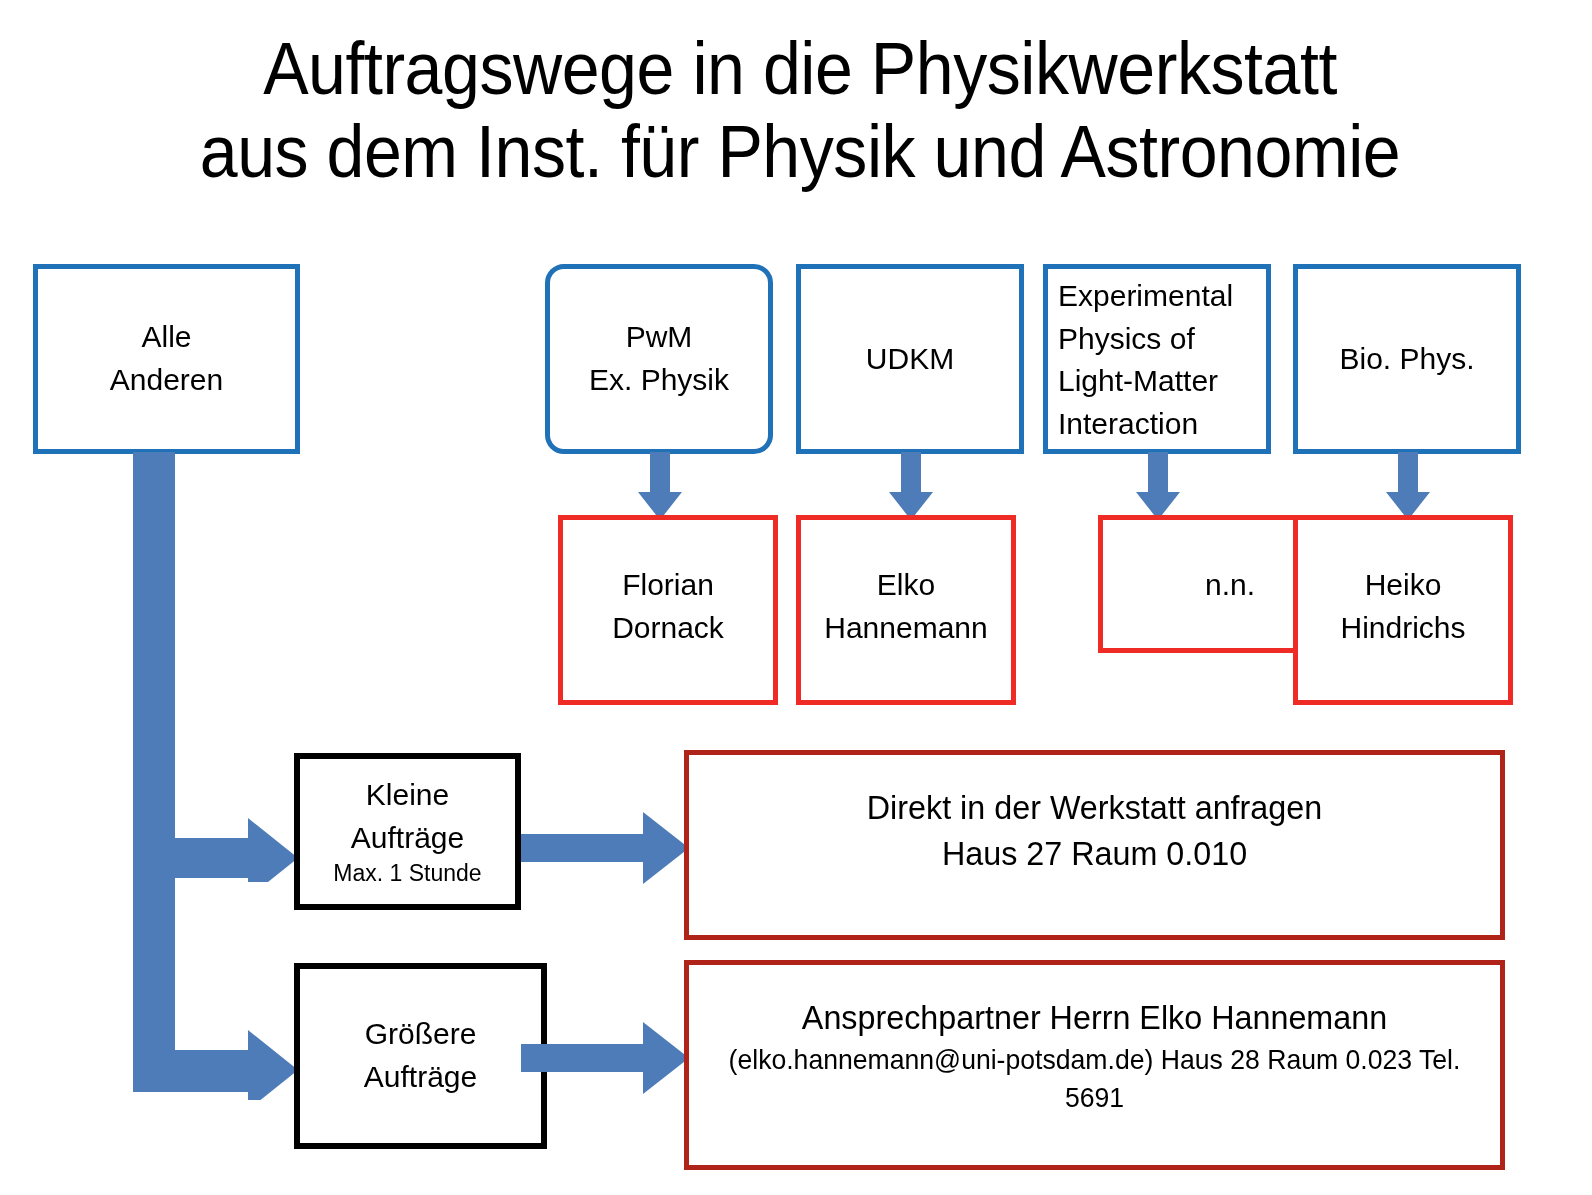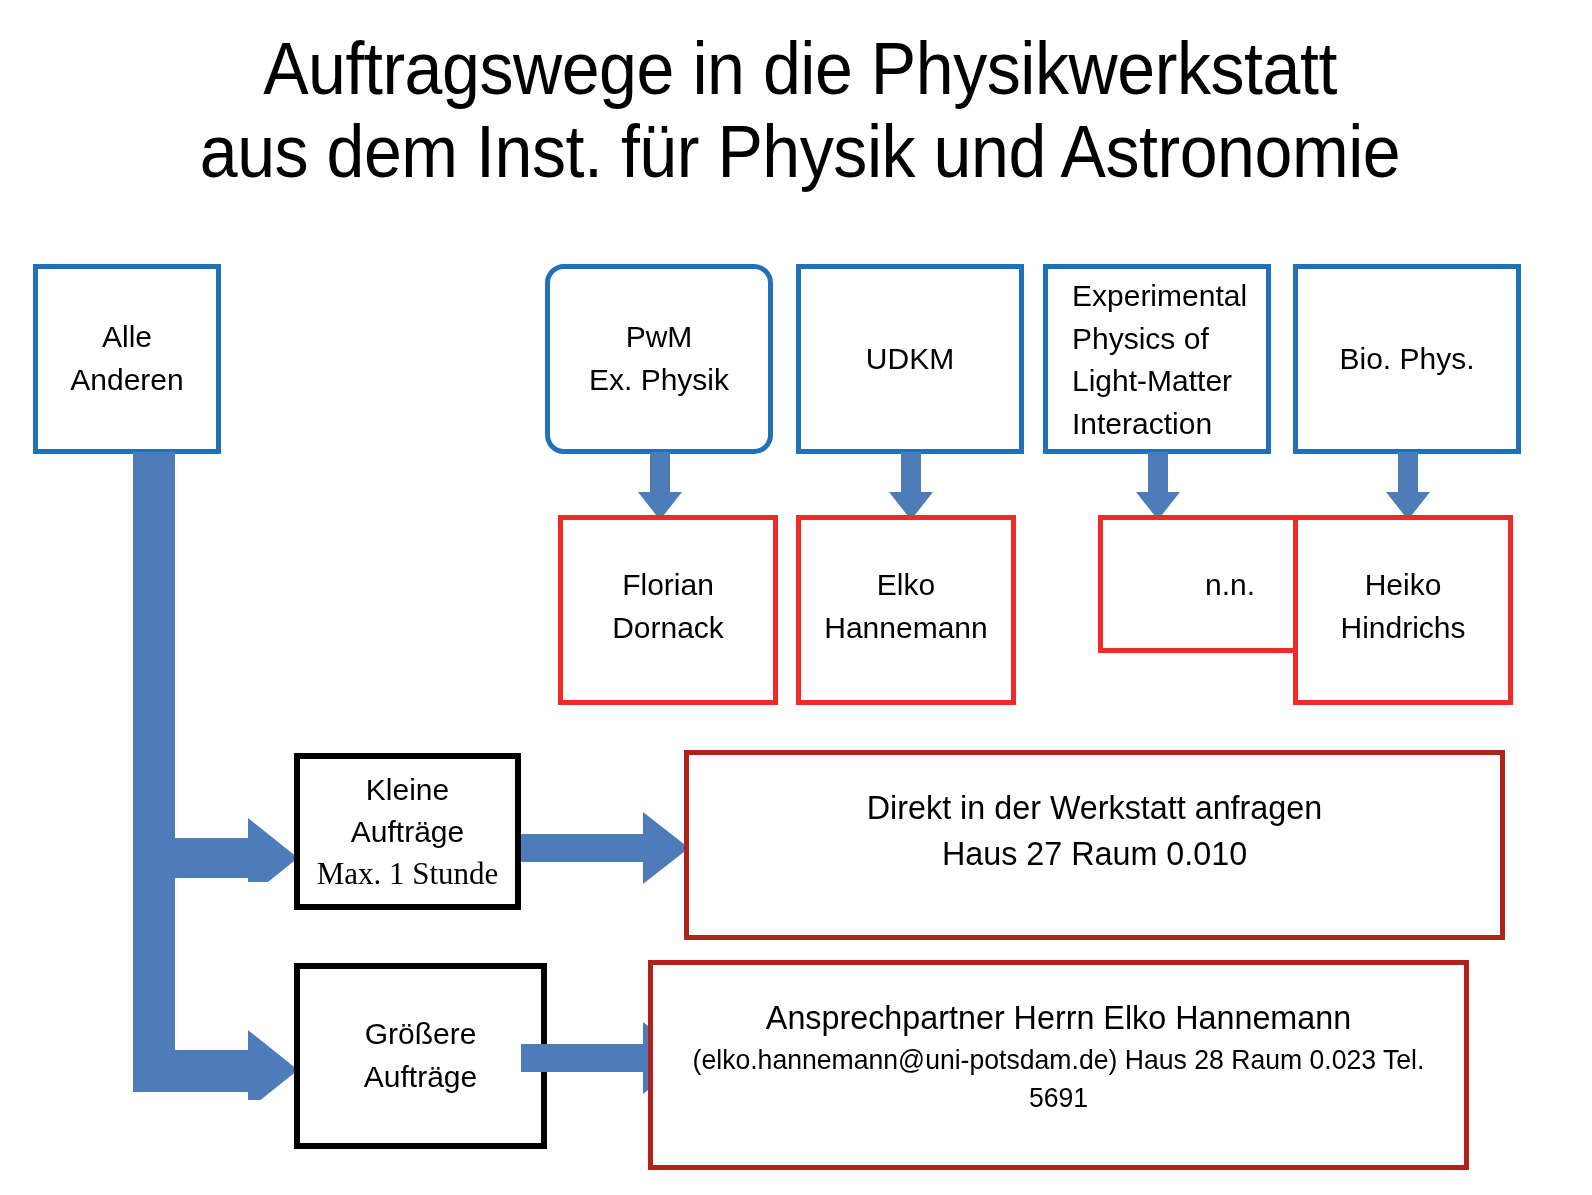--- a/index.html
+++ b/index.html
@@ -55,33 +55,32 @@
   .box .label {
     font-size: 30px;
     line-height: 1.42;
     text-align: center;
     white-space: pre-line;
     width: 100%;
   }
 
   
   .src .label { align-self: center; padding: 0 6px; }
-  .src-left .label { text-align: left; padding-left: 24px; align-self: flex-start; margin-top: 6px; }
+  .src-left .label { text-align: left; padding-left: 10px; align-self: flex-start; margin-top: 6px; }
 
   
   .person .label { align-self: flex-start; margin-top: 44px; }
   .person-1line .label { align-self: flex-start; margin-top: 44px; }
 
   
   .otype .label { align-self: center; }
   .otype .sub {
     display: block;
-    font-size: 31px;
+    font-size: 23px;
     line-height: 1.3;
-    font-family: Liberation Serif, serif;
   }
 
   
   .info .label { align-self: flex-start; margin-top: 30px; }
   .info .line1 {
     display: block;
     font-size: 34px;
     line-height: 1.35;
     font-family: "Liberation Sans Narrow", "Liberation Sans", sans-serif;
     transform: scaleX(0.95);
@@ -100,21 +99,21 @@
   .arrow svg { display: block; }
 </style>
 </head>
 <body>
 
 <div id="slide">
 
   <div class="title">Auftragswege in die Physikwerkstatt
 aus dem Inst. für Physik und Astronomie</div>
 
-  <div class="box box-blue src" style="left:33px; top:264px; width:188px; height:190px;">
+  <div class="box box-blue src" style="left:33px; top:264px; width:267px; height:190px;">
     <div class="label">Alle
 Anderen</div>
   </div>
 
   <div class="box box-blue src" style="left:545px; top:264px; width:228px; height:190px;border-radius:19px;">
     <div class="label">PwM
 Ex. Physik</div>
   </div>
 
   <div class="box box-blue src" style="left:796px; top:264px; width:228px; height:190px;">
@@ -210,17 +209,17 @@
   <div class="arrow" style="left:521px; top:1022px; width:168px; height:72px;">
     <svg width="168" height="72" viewBox="0 0 168 72">
       <polygon points="0,22 122,22 122,0 168,36 122,72 122,50 0,50" fill="#4E7CB8"></polygon>
     </svg>
   </div>
 
   <div class="box box-dred info" style="left:684px; top:750px; width:821px; height:190px;">
     <div class="label"><span class="line1">Direkt in der Werkstatt anfragen</span><span class="line2">Haus 27 Raum 0.010</span></div>
   </div>
 
-  <div class="box box-dred info" style="left:648px; top:960px; width:821px; height:210px;">
+  <div class="box box-dred info" style="left:684px; top:960px; width:821px; height:210px;">
     <div class="label"><span class="line1">Ansprechpartner Herrn Elko Hannemann</span><span class="line2 small">(elko.hannemann@uni-potsdam.de) Haus 28 Raum 0.023 Tel. 5691</span></div>
   </div>
 
 </div>
 
 </body></html>

